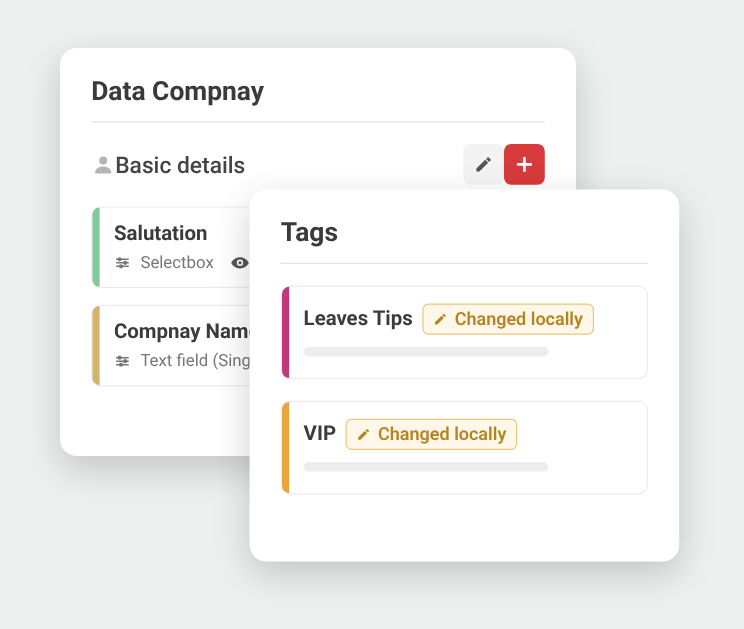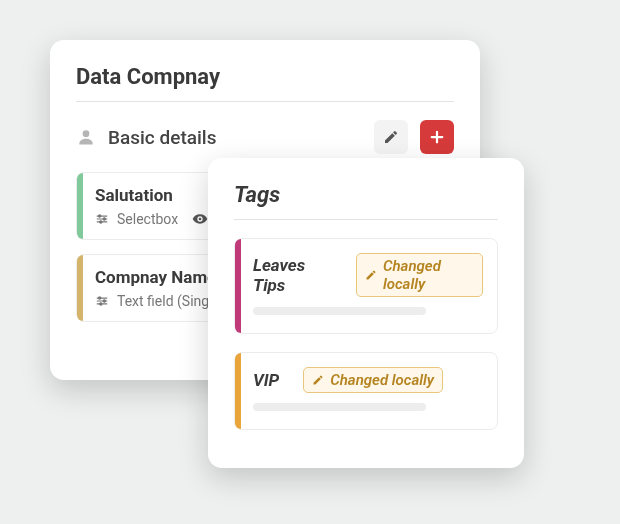--- a/index.html
+++ b/index.html
@@ -30,21 +30,21 @@
   }
   .hr{
     height:1px;background:#e3e3e3;margin:0 0 18px 0;
   }
 
   
   #card-data-fields{
     left:50px;top:40px;width:430px;height:340px;
   }
   .section-header{
-    display:flex;align-items:center;gap:12px;margin-bottom:18px;
+    display:flex;align-items:center;gap:0;margin-bottom:18px;
   }
   .section-title{
     font-size:19px;font-weight:500;color:#444;flex:1;
   }
   .icon-btn{
     width:34px;height:34px;border-radius:6px;display:flex;align-items:center;justify-content:center;
   }
   .icon-btn.edit{background:#f3f3f3;}
   .icon-btn.add{background:#d63a3a;color:#fff;}
   .icon-btn.add svg{stroke:#fff}
@@ -64,36 +64,36 @@
   .field-row .field-name{
     font-size:17px;font-weight:700;color:#3b3b3b;margin-bottom:6px;
   }
   .field-row .field-type{
     font-size:14px;color:#777;display:flex;align-items:center;gap:8px;
   }
   .field-row .field-type .eye{margin-left:6px}
 
   
   #card-tags{
-    left:208px;top:158px;width:316px;height:310px;font-style:italic;
+    left:208px;top:158px;width:358px;height:310px;
   }
   .tag-row{
     background:#fff;
     border:1px solid #ececec;
     border-radius:8px;
     padding:14px 14px 18px 18px;
     position:relative;
     margin-bottom:18px;
     box-sizing:border-box;
   }
   .tag-row .accent{
     position:absolute;left:0;top:0;bottom:0;width:6px;border-radius:8px 0 0 8px;
   }
   .tag-head{
-    display:flex;align-items:center;gap:24px;margin-bottom:10px;
+    display:flex;align-items:center;gap:8px;margin-bottom:10px;
   }
   .tag-name{
     font-size:17px;font-weight:700;color:#3b3b3b;
   }
   .badge{
     display:inline-flex;align-items:center;gap:6px;
     font-size:15px;font-weight:600;
     background:#fff8ea;color:#b58420;
     border:1px solid #e9c77a;border-radius:5px;
     padding:3px 8px;

